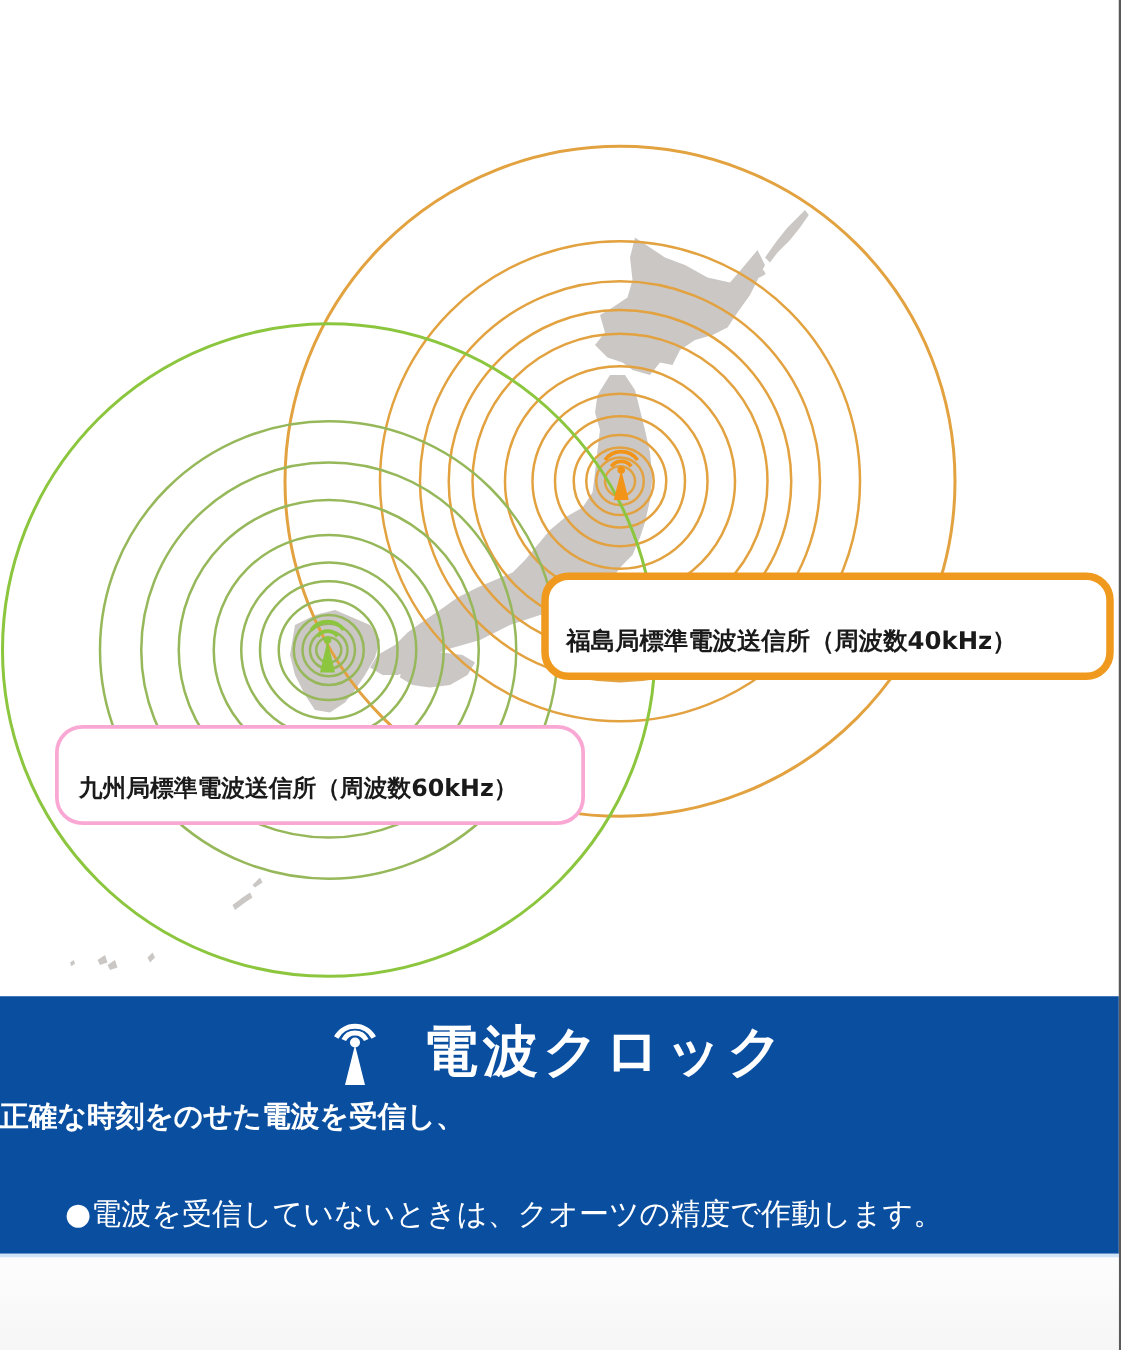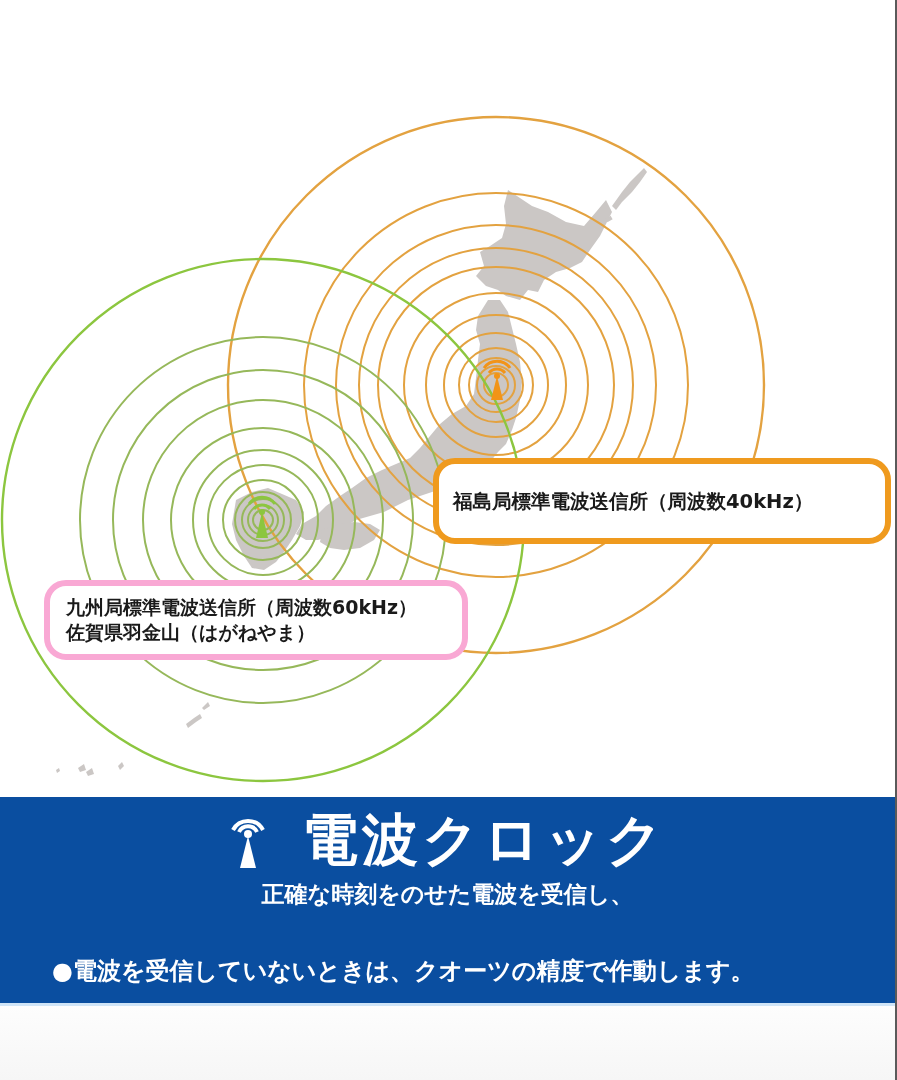--- a/index.html
+++ b/index.html
@@ -11,54 +11,54 @@
     .right-edge {
       position: absolute; right: 0; top: 0; width: 2px; height: 1080px;
       background: #5a5a5a;
     }
     #map-svg { position: absolute; left: 0; top: 0; width: 897px; height: 800px; }
     .label-box {
       position: absolute; background: #ffffff; box-sizing: border-box;
       border-radius: 22px; color: #1a1a1a; font-weight: bold;
       display: flex; flex-direction: column; justify-content: center;
     }
-    .label-box span { display: block; white-space: nowrap; }
+    .label-box span { display: block; white-space: nowrap; margin-top: 23px; }
     .box-fukushima {
       left: 433px; top: 458px; width: 458px; height: 86px;
       border: 6px solid #ef9a1e; padding: 0 0 0 14px;
       font-size: 19.5px; line-height: 25px;
     }
     .box-kyushu {
       left: 44px; top: 580px; width: 424px; height: 80px;
-      border: 6px solid #f9a8d4; padding: 0 0 0 16px;
+      border: 3px solid #f9a8d4; padding: 0 0 0 16px;
       font-size: 19px; line-height: 25px;
     }
     .banner {
       position: absolute; left: 0; top: 797px; width: 895px; height: 206px;
       background: #0a4ea0; color: #ffffff;
     }
     .banner-under {
       position: absolute; left: 0; top: 1003px; width: 895px; height: 3px;
       background: #cfe4f7;
     }
     .banner-title {
       position: absolute; left: 0; top: 0; width: 895px; height: 88px;
       display: flex; align-items: center; justify-content: center;
     }
     .banner-title .title-text {
-      font-size: 56px; font-weight: bold; letter-spacing: 4px; margin-left: 34px;
+      font-size: 44px; font-weight: bold; letter-spacing: 4px; margin-left: 34px;
     }
     .banner-desc {
-      position: absolute; left: 0; top: 80px; width: 895px; text-align: center;
+      position: absolute; left: 0; top: 80px; width: 895px; 
       font-size: 23px; font-weight: bold; line-height: 34px;
     }
     .banner-desc span { display: block; }
     .banner-note {
       position: absolute; left: 52px; top: 158px; width: 820px;
-      font-size: 24px; font-weight: bold; white-space: nowrap;
+      font-size: 24px; font-weight: normal; white-space: nowrap;
     }
     .bottom-fade {
       position: absolute; left: 0; top: 1006px; width: 895px; height: 74px;
       background: linear-gradient(#fdfdfd, #f6f6f6);
     }
   </style>
 </head>
 <body>
 
 <div class="right-edge"></div>
@@ -132,21 +132,20 @@
     <polygon points="262,512 256,538 268,538" fill="#8cc63f" stroke="none"></polygon>
   </g>
 </svg>
 
 <div class="label-box box-fukushima">
   <span>福島局標準電波送信所（周波数40kHz）</span>
 </div>
 
 <div class="label-box box-kyushu">
   <span>九州局標準電波送信所（周波数60kHz）</span>
-  <span>佐賀県羽金山（はがねやま）</span>
 </div>
 
 <div class="banner">
   <div class="banner-title">
     <svg width="40" height="58" viewBox="0 0 40 58" xmlns="http://www.w3.org/2000/svg">
       <path d="M5,18 A17,17 0 0 1 35,18" fill="none" stroke="#ffffff" stroke-width="4"></path>
       <path d="M11,20 A10,10 0 0 1 29,20" fill="none" stroke="#ffffff" stroke-width="4"></path>
       <circle cx="20" cy="22" r="4" fill="#ffffff"></circle>
       <polygon points="20,24 12,56 28,56" fill="#ffffff"></polygon>
     </svg>

